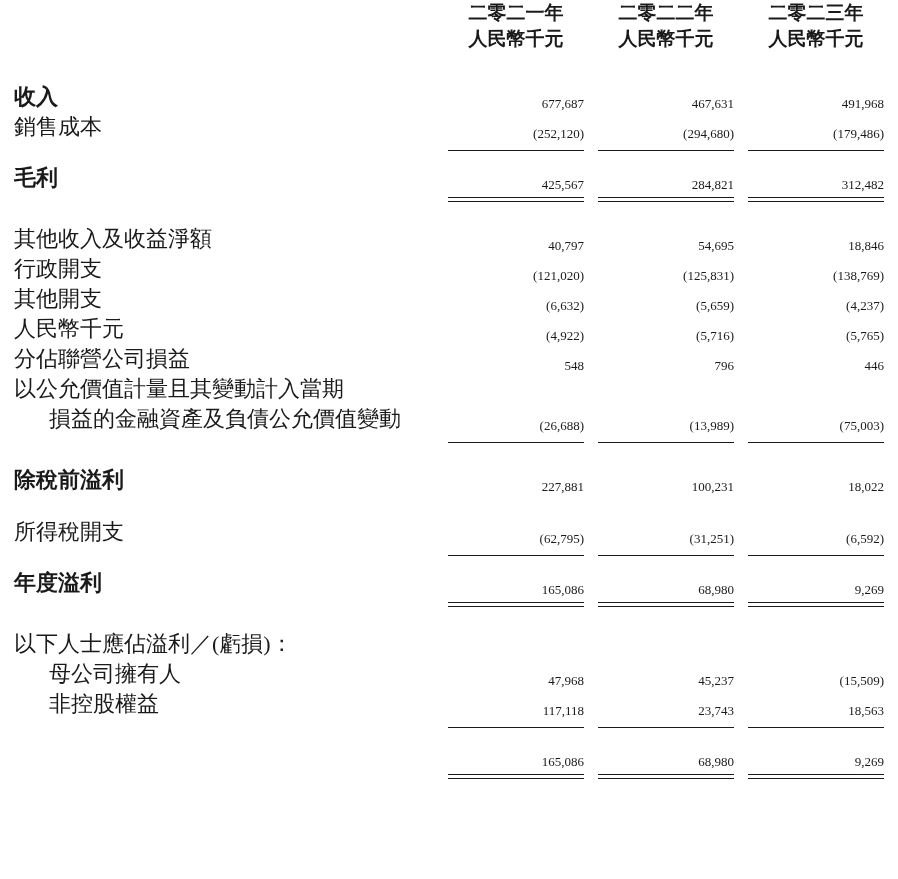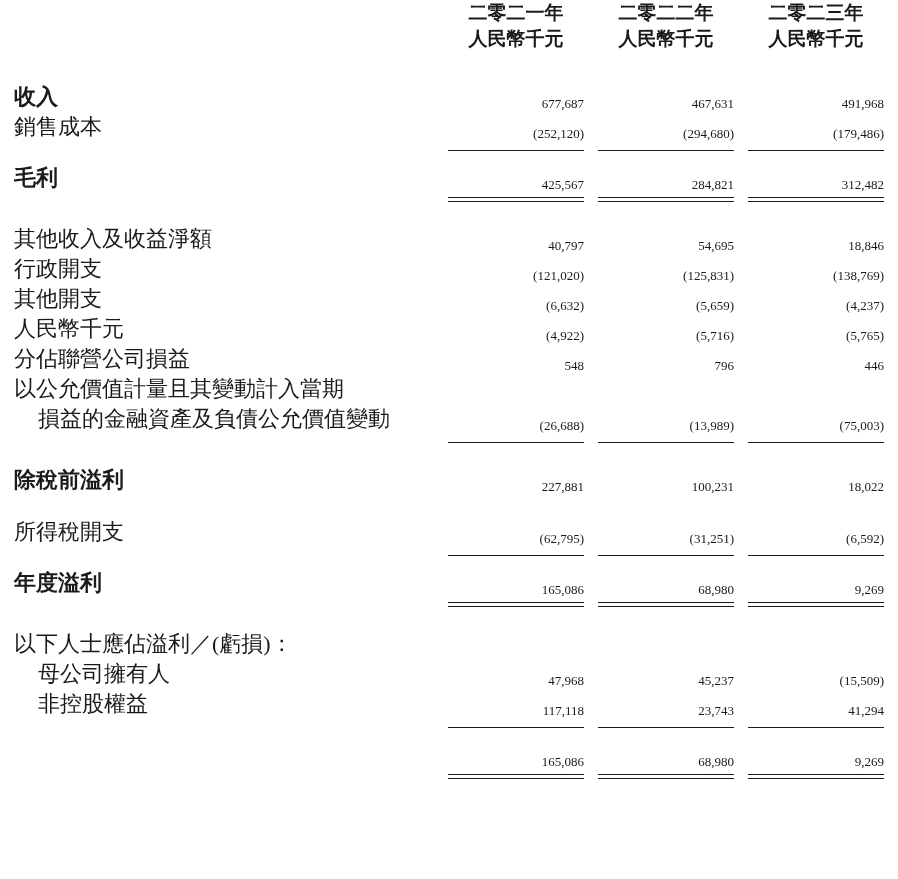--- a/index.html
+++ b/index.html
@@ -32,21 +32,21 @@
 
   td, th {
     padding: 0;
     vertical-align: bottom;
   }
   .label {
     padding-left: 14px;
     font-size: 22px;
     white-space: nowrap;
   }
-  .label.indent1 { padding-left: 38px; }
+  .label.indent1 { padding-left: 49px; }
   .label.bold { font-weight: bold; }
   .num {
     text-align: right;
     padding-right: 14px;
     font-size: 13px;
     font-family: "Liberation Serif", "DejaVu Serif", serif;
     white-space: nowrap;
   }
   .hdr {
     text-align: center;
@@ -308,21 +308,21 @@
       <tr class="row">
         <td class="label indent1">母公司擁有人</td>
         <td class="num">47,968</td>
         <td class="num">45,237</td>
         <td class="num">(15,509)</td>
       </tr>
       <tr class="row">
         <td class="label indent1">非控股權益</td>
         <td class="num">117,118</td>
         <td class="num">23,743</td>
-        <td class="num">41,294</td>
+        <td class="num">18,563</td>
       </tr>
       <tr>
         <td class="spacer-cell"></td>
         <td class="rule-cell">
             <div class="rule-inner"></div>
           </td>
         <td class="rule-cell">
             <div class="rule-inner"></div>
           </td>
         <td class="rule-cell">

